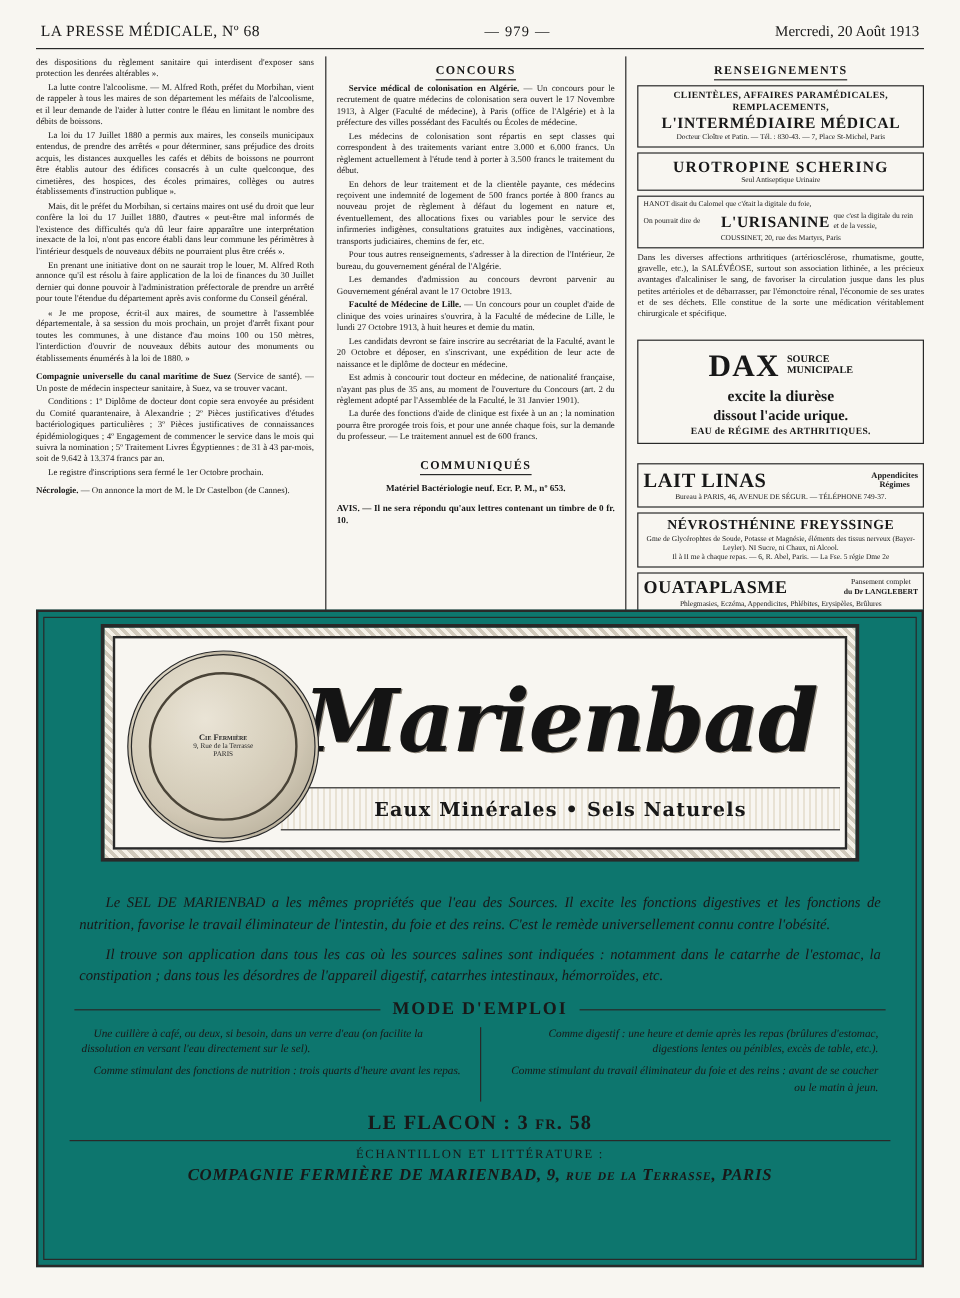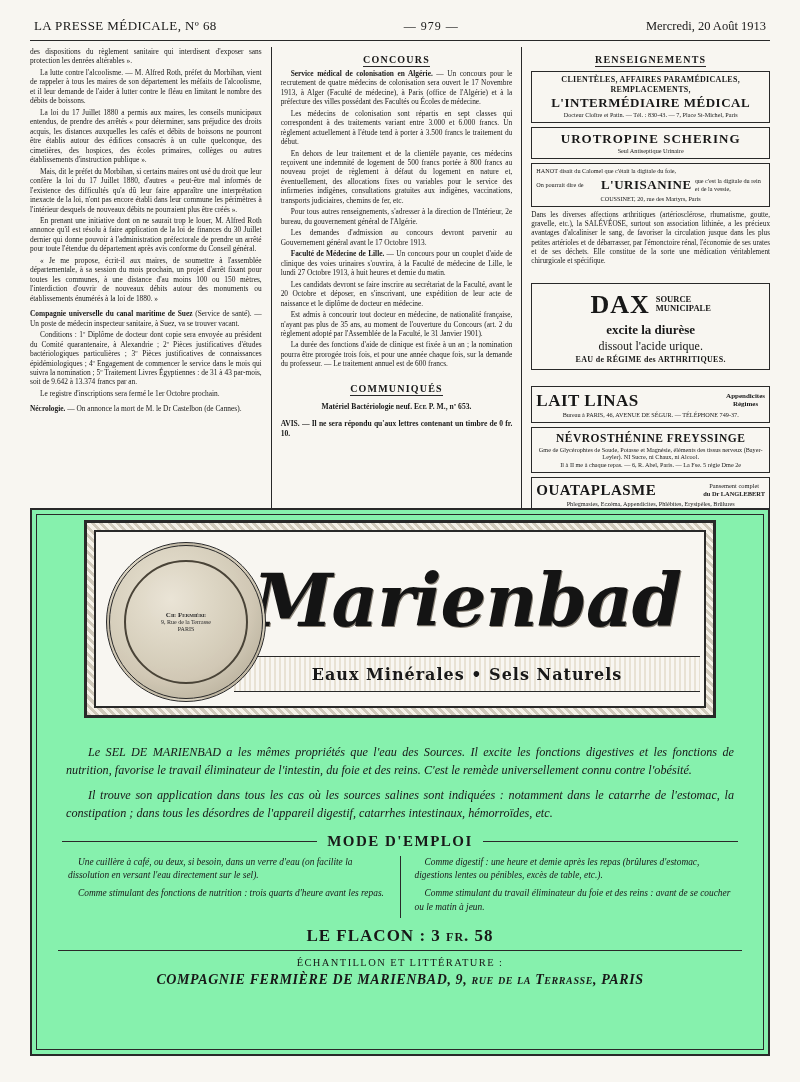--- a/index.html
+++ b/index.html
@@ -57,33 +57,33 @@
   }
   .adbox .t1{font-weight:bold;font-size:8px;letter-spacing:.3px;font-variant:small-caps;}
   .adbox .big{font-size:13px;font-weight:bold;letter-spacing:.5px;}
   .adbox .small{font-size:6.2px;}
   .adtext{font-size:7.2px;line-height:1.3;text-align:justify;margin:3px 0;}
   .dax{border:1px solid #2b2b2b;margin:16px 0;padding:4px;text-align:center;}
   .dax .row{display:flex;align-items:center;justify-content:center;gap:6px;}
   .dax .word{font-size:26px;font-weight:bold;letter-spacing:1px;font-family:"Liberation Serif",serif;}
   .dax .src{font-size:8.5px;font-weight:bold;line-height:1.1;text-align:left;}
   .dax .l2{font-size:13px;font-weight:bold;margin-top:1px;}
-  .dax .l3{font-size:12px;font-weight:normal;}
+  .dax .l3{font-size:12px;font-weight:bold;}
   .dax .l4{font-size:8px;font-weight:bold;letter-spacing:.3px;margin-top:1px;}
   .linas .row{display:flex;align-items:center;justify-content:space-between;}
   .linas .word{font-size:17px;font-weight:bold;letter-spacing:.5px;}
   .linas .rt{font-size:7px;font-weight:bold;line-height:1.1;text-align:center;}
   .gerant{text-align:right;font-size:7.4px;font-style:italic;margin-top:5px;}
   .imprim{text-align:center;font-size:7px;margin-top:4px;}
   
   .ad{
     position:absolute;left:30px;top:508px;width:740px;height:548px;
     border:2px solid #2b2b2b;
     box-sizing:border-box;
-    background:#86efac;
+    background:#0f766e;
   }
   .ad-inner{position:absolute;left:4px;top:4px;right:4px;bottom:4px;border:1px solid #2b2b2b;}
   .logo-wrap{
     position:relative;margin:10px auto 0 auto;width:632px;height:198px;
   }
   .logo-frame{
     position:absolute;inset:0;
     border:3px solid #2b2b2b;
     background:
       repeating-linear-gradient(45deg,#cfc9bb 0 3px,#f3efe6 3px 6px);
@@ -127,21 +127,21 @@
   }
   .ad-body p{margin:0 0 8px 0;text-indent:22px;}
   .mode{
     display:flex;align-items:center;justify-content:center;gap:10px;margin:10px 30px 6px 30px;
   }
   .mode .ln{flex:1;border-top:1px solid #2b2b2b;}
   .mode .tx{font-size:15px;font-weight:bold;letter-spacing:1.5px;}
   .mode-cols{display:flex;padding:0 36px;font-size:9.4px;line-height:1.45;font-style:italic;}
   .mode-cols .mc{width:50%;}
   .mode-cols .mc.left{padding-right:14px;border-right:1px solid #2b2b2b;}
-  .mode-cols .mc.right{padding-left:14px;}
+  .mode-cols .mc.right{padding-left:14px;text-align:right;}
   .mode-cols p{margin:0 0 4px 0;text-indent:10px;}
   .flacon{text-align:center;font-size:17px;font-weight:bold;letter-spacing:1px;margin:8px 0 4px 0;font-variant:small-caps;}
   .ad-foot{
     border-top:1px solid #2b2b2b;margin:4px 26px 0 26px;padding-top:6px;text-align:center;
   }
   .ad-foot .l1{font-size:10.5px;letter-spacing:1.4px;font-variant:small-caps;}
   .ad-foot .l2{font-size:14px;font-weight:bold;letter-spacing:.6px;font-variant:small-caps;font-style:italic;margin-top:4px;}
 </style>
 </head>
 <body>

